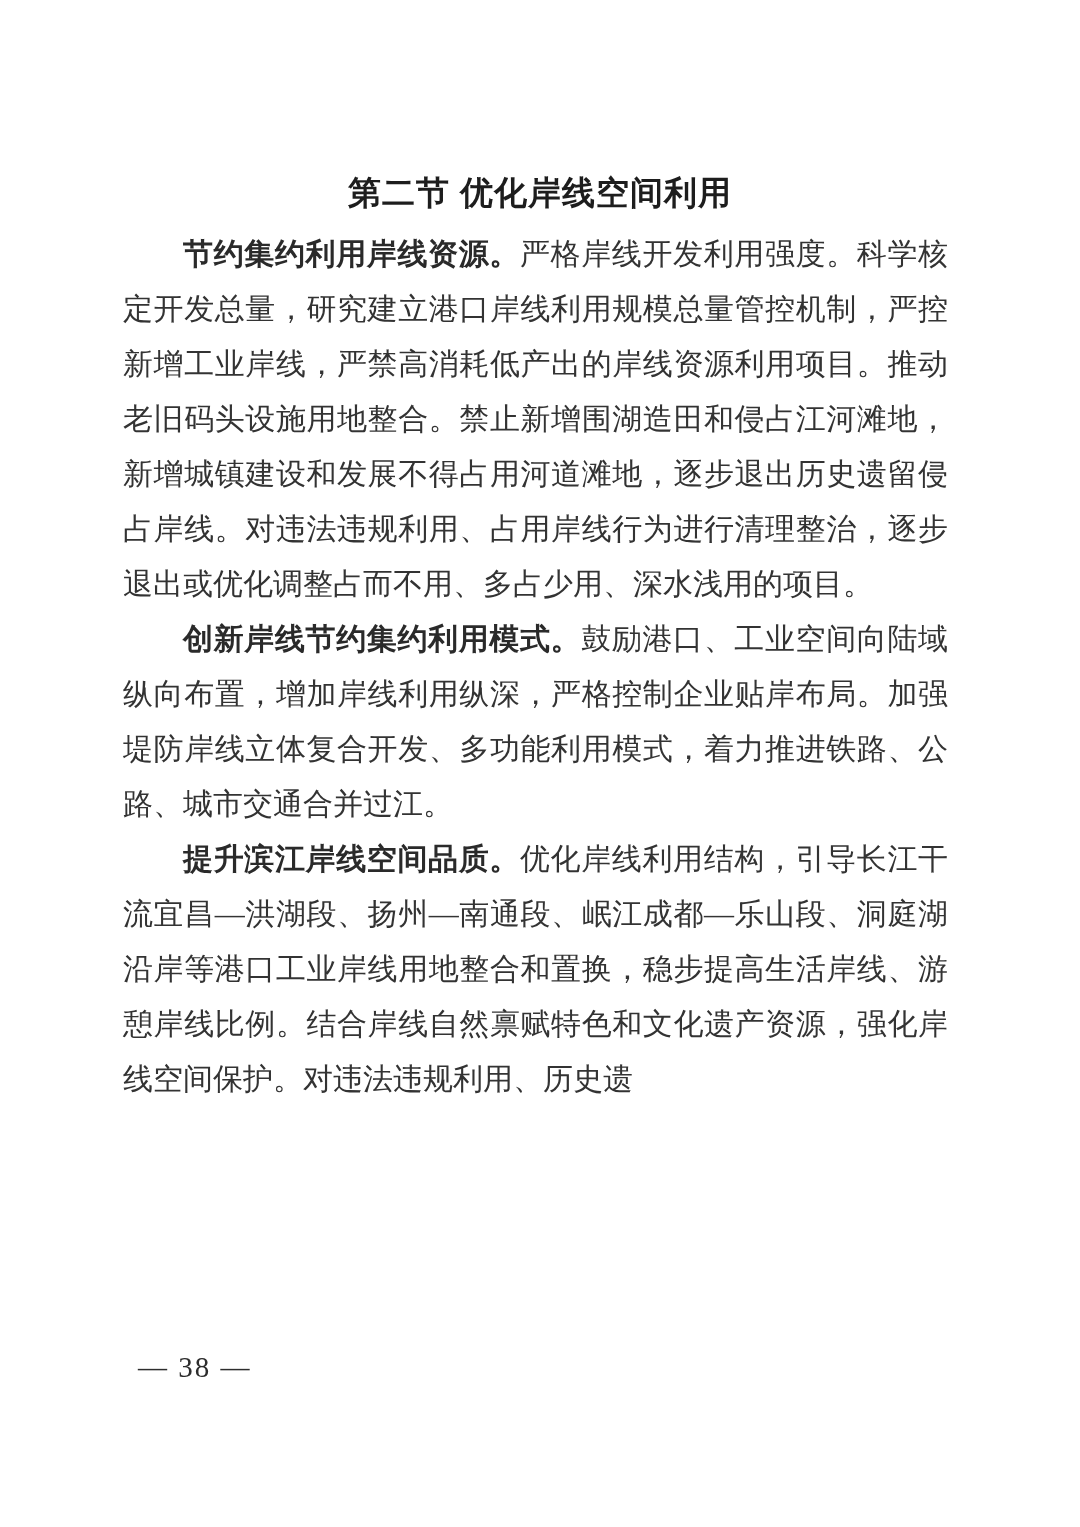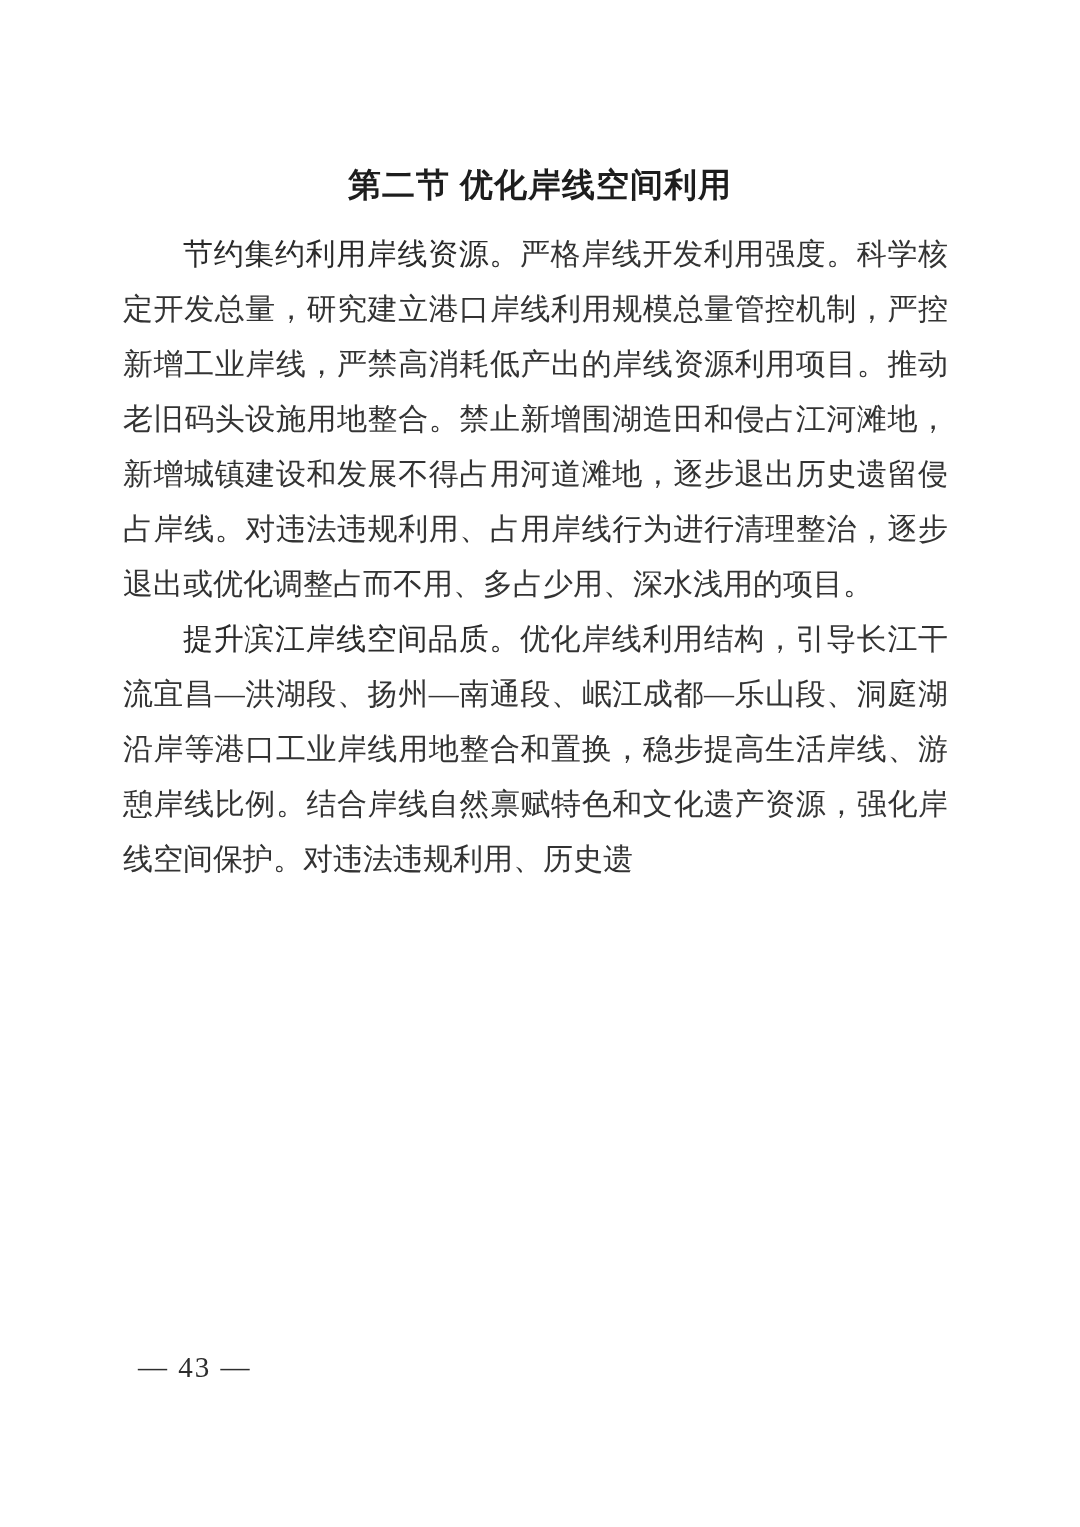--- a/index.html
+++ b/index.html
@@ -17,21 +17,21 @@
   .page {
     position: absolute;
     inset: 0;
     background: #ffffff;
   }
   .section-title {
     position: absolute;
     top: 160px;
     left: 0;
     right: 0;
-    margin: 4px;
+    margin: 12px;
     text-align: center;
     font-family: "Liberation Sans", sans-serif;
     font-weight: bold;
     font-size: 33px;
     line-height: 42px;
     color: #1d1d1d;
     letter-spacing: 1px;
   }
   .content {
     position: absolute;
@@ -43,21 +43,21 @@
     line-height: 55px;
     text-align: justify;
     text-justify: inter-character;
   }
   .para {
     margin: 0;
     padding: 0;
     text-indent: 2em;
   }
   .para .lead {
-    font-weight: normal;
+    font-weight: bold;
     color: #2a2a2a;
   }
   .footer {
     position: absolute;
     top: 1350px;
     left: 138px;
     color: #2d2d2d;
     font-size: 29px;
     line-height: 34px;
     letter-spacing: 2px;
@@ -68,22 +68,23 @@
 
 <div class="page">
 
   <h1 class="section-title">第二节 优化岸线空间利用</h1>
 
   <div class="content">
 
     <p class="para"><strong class="lead">节约集约利用岸线资源。</strong><span>严格岸线开发利用强度。科学核定开发总量，研究建立港口岸线利用规模总量管控机制，严控新增工业岸线，严禁高消耗低产出的岸线资源利用项目。推动老旧码头设施用地整合。禁止新增围湖造田和侵占江河滩地，新增城镇建设和发展不得占用河道滩地，逐步退出历史遗留侵占岸线。对违法违规利用、占用岸线行为进行清理整治，逐步退出或优化调整占而不用、多占少用、深水浅用的项目。</span></p>
 
 
+    <p class="para"><strong class="lead">创新岸线节约集约利用模式。</strong><span>鼓励港口、工业空间向陆域纵向布置，增加岸线利用纵深，严格控制企业贴岸布局。加强堤防岸线立体复合开发、多功能利用模式，着力推进铁路、公路、城市交通合并过江。</span></p>
 
     <p class="para"><strong class="lead">提升滨江岸线空间品质。</strong><span>优化岸线利用结构，引导长江干流宜昌—洪湖段、扬州—南通段、岷江成都—乐山段、洞庭湖沿岸等港口工业岸线用地整合和置换，稳步提高生活岸线、游憩岸线比例。结合岸线自然禀赋特色和文化遗产资源，强化岸线空间保护。对违法违规利用、历史遗</span></p>
 
   </div>
 
   <div class="footer">
-    <span>— 43 —</span>
+    <span>— 38 —</span>
   </div>
 
 </div>
 
 </body></html>

